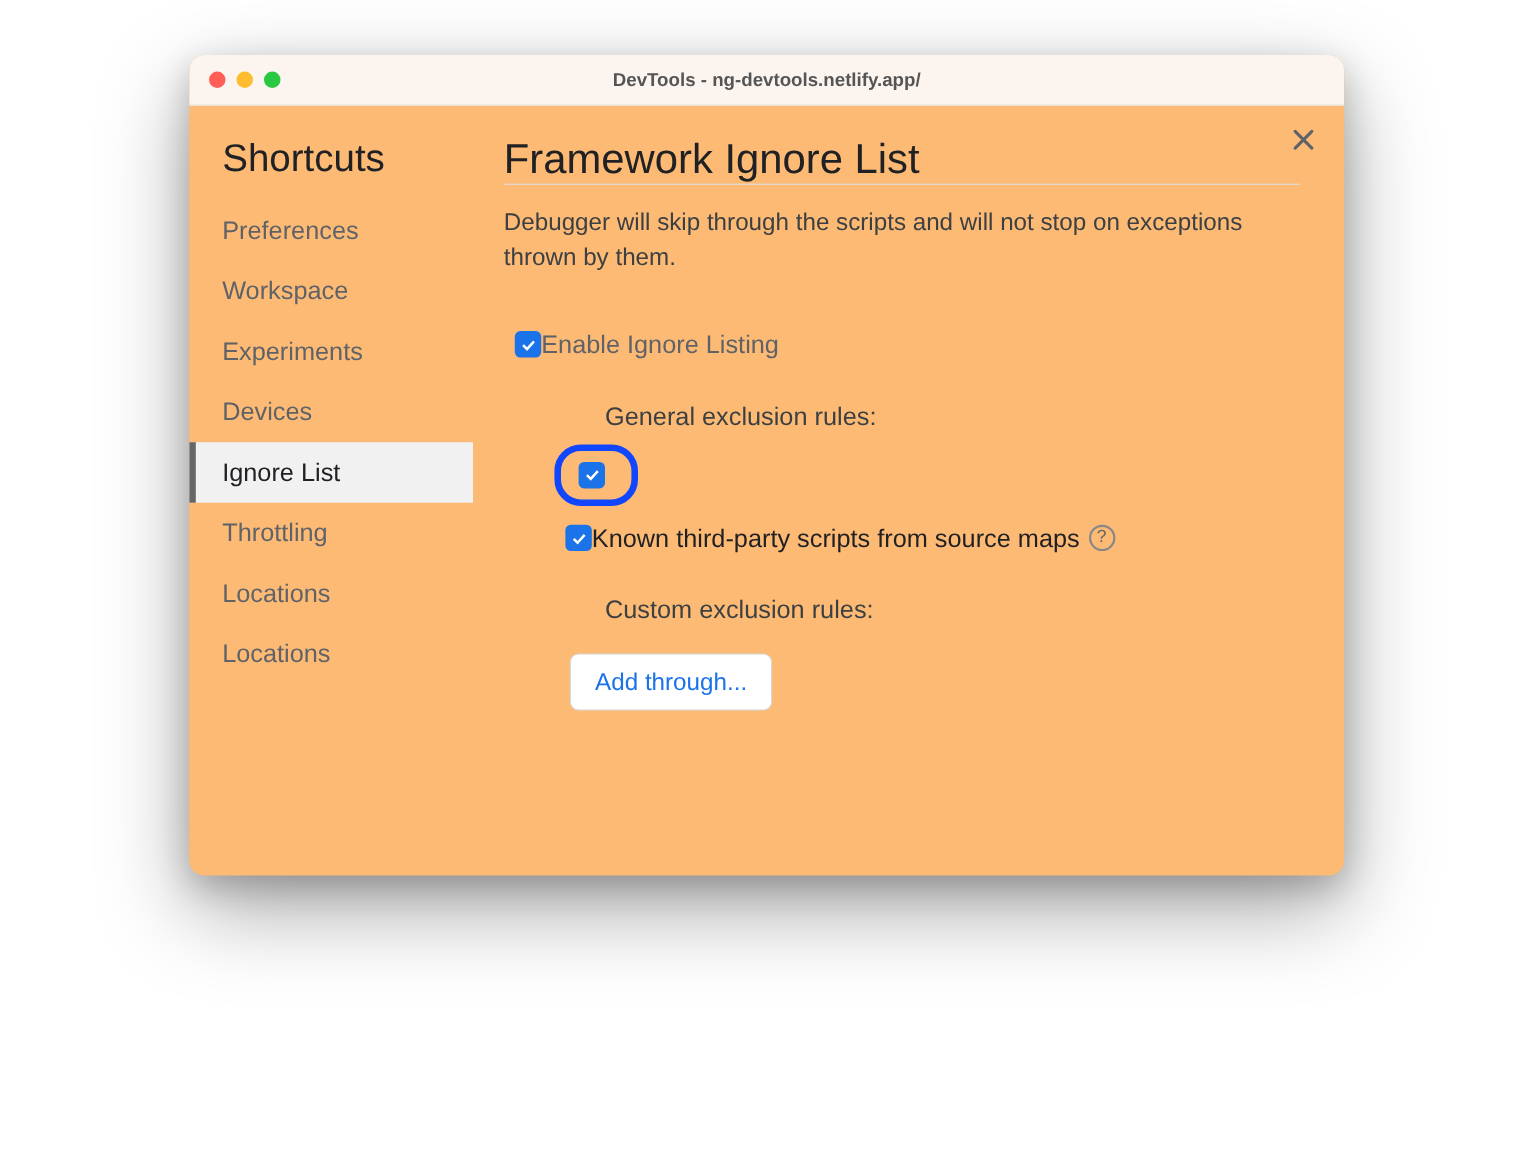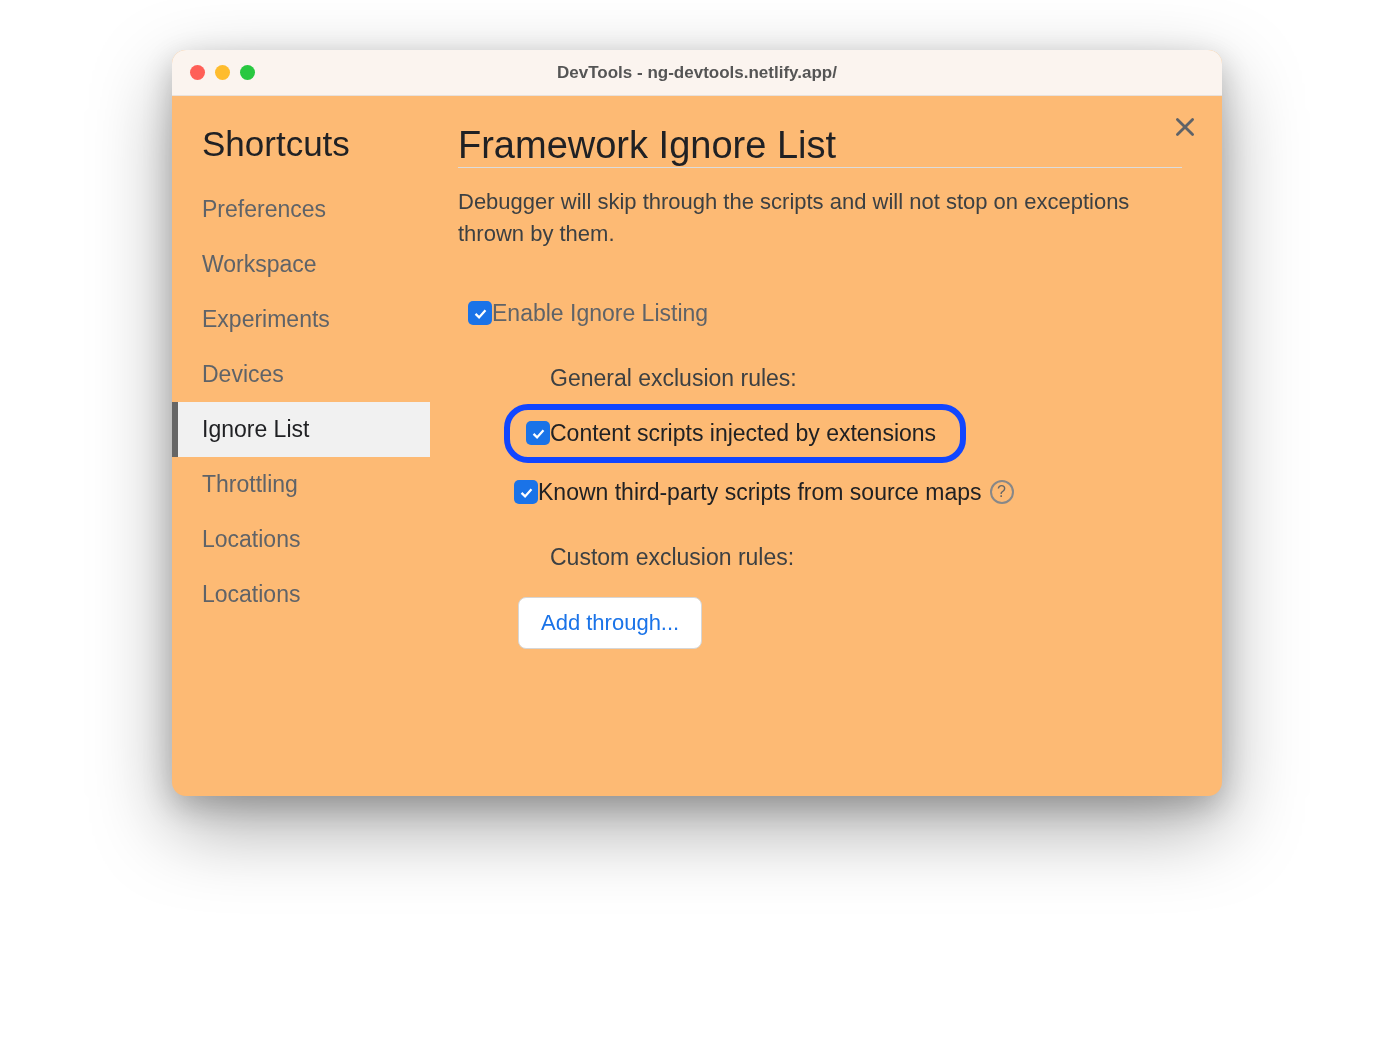--- a/index.html
+++ b/index.html
@@ -210,21 +210,20 @@
 
       <div class="indented-group">
 
         <div class="highlight-box">
           <label class="check-row dark-label" style="margin-bottom:0;">
             <span class="checkbox">
               <svg viewBox="0 0 24 24">
                   <path d="M5 12.5 L10 17.5 L19 7.5"></path>
                 </svg>
             </span>
-            <span>Content scripts injected by extensions</span>
           </label>
         </div>
 
         <label class="check-row dark-label">
           <span class="checkbox">
             <svg viewBox="0 0 24 24">
                 <path d="M5 12.5 L10 17.5 L19 7.5"></path>
               </svg>
           </span>
           <span>Known third-party scripts from source maps</span>

